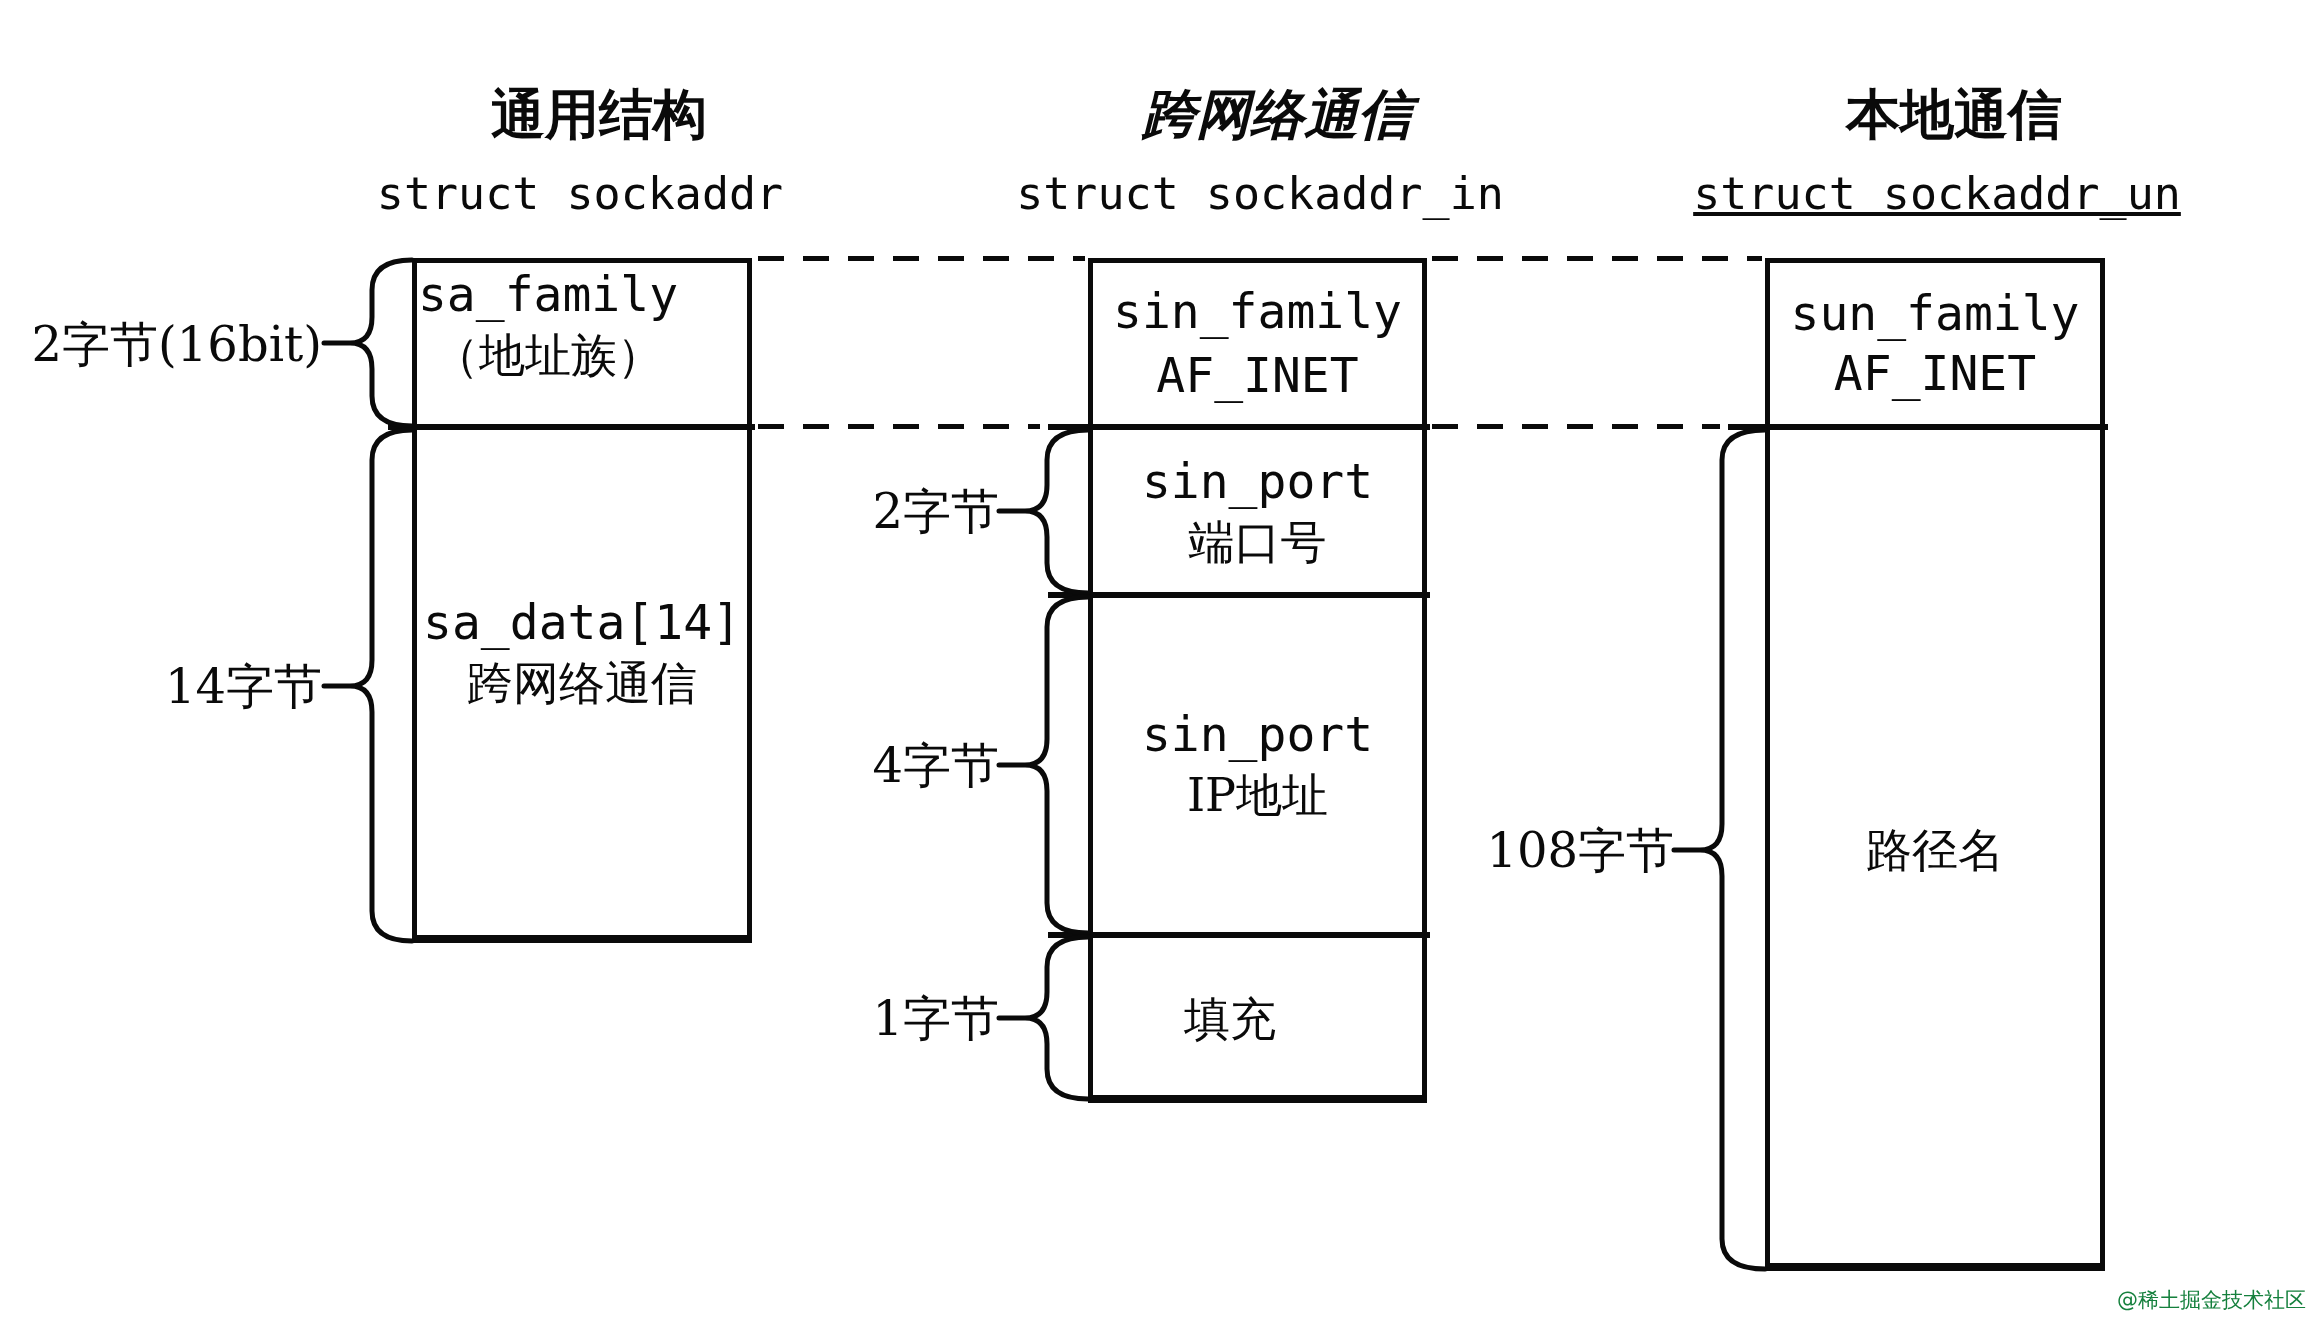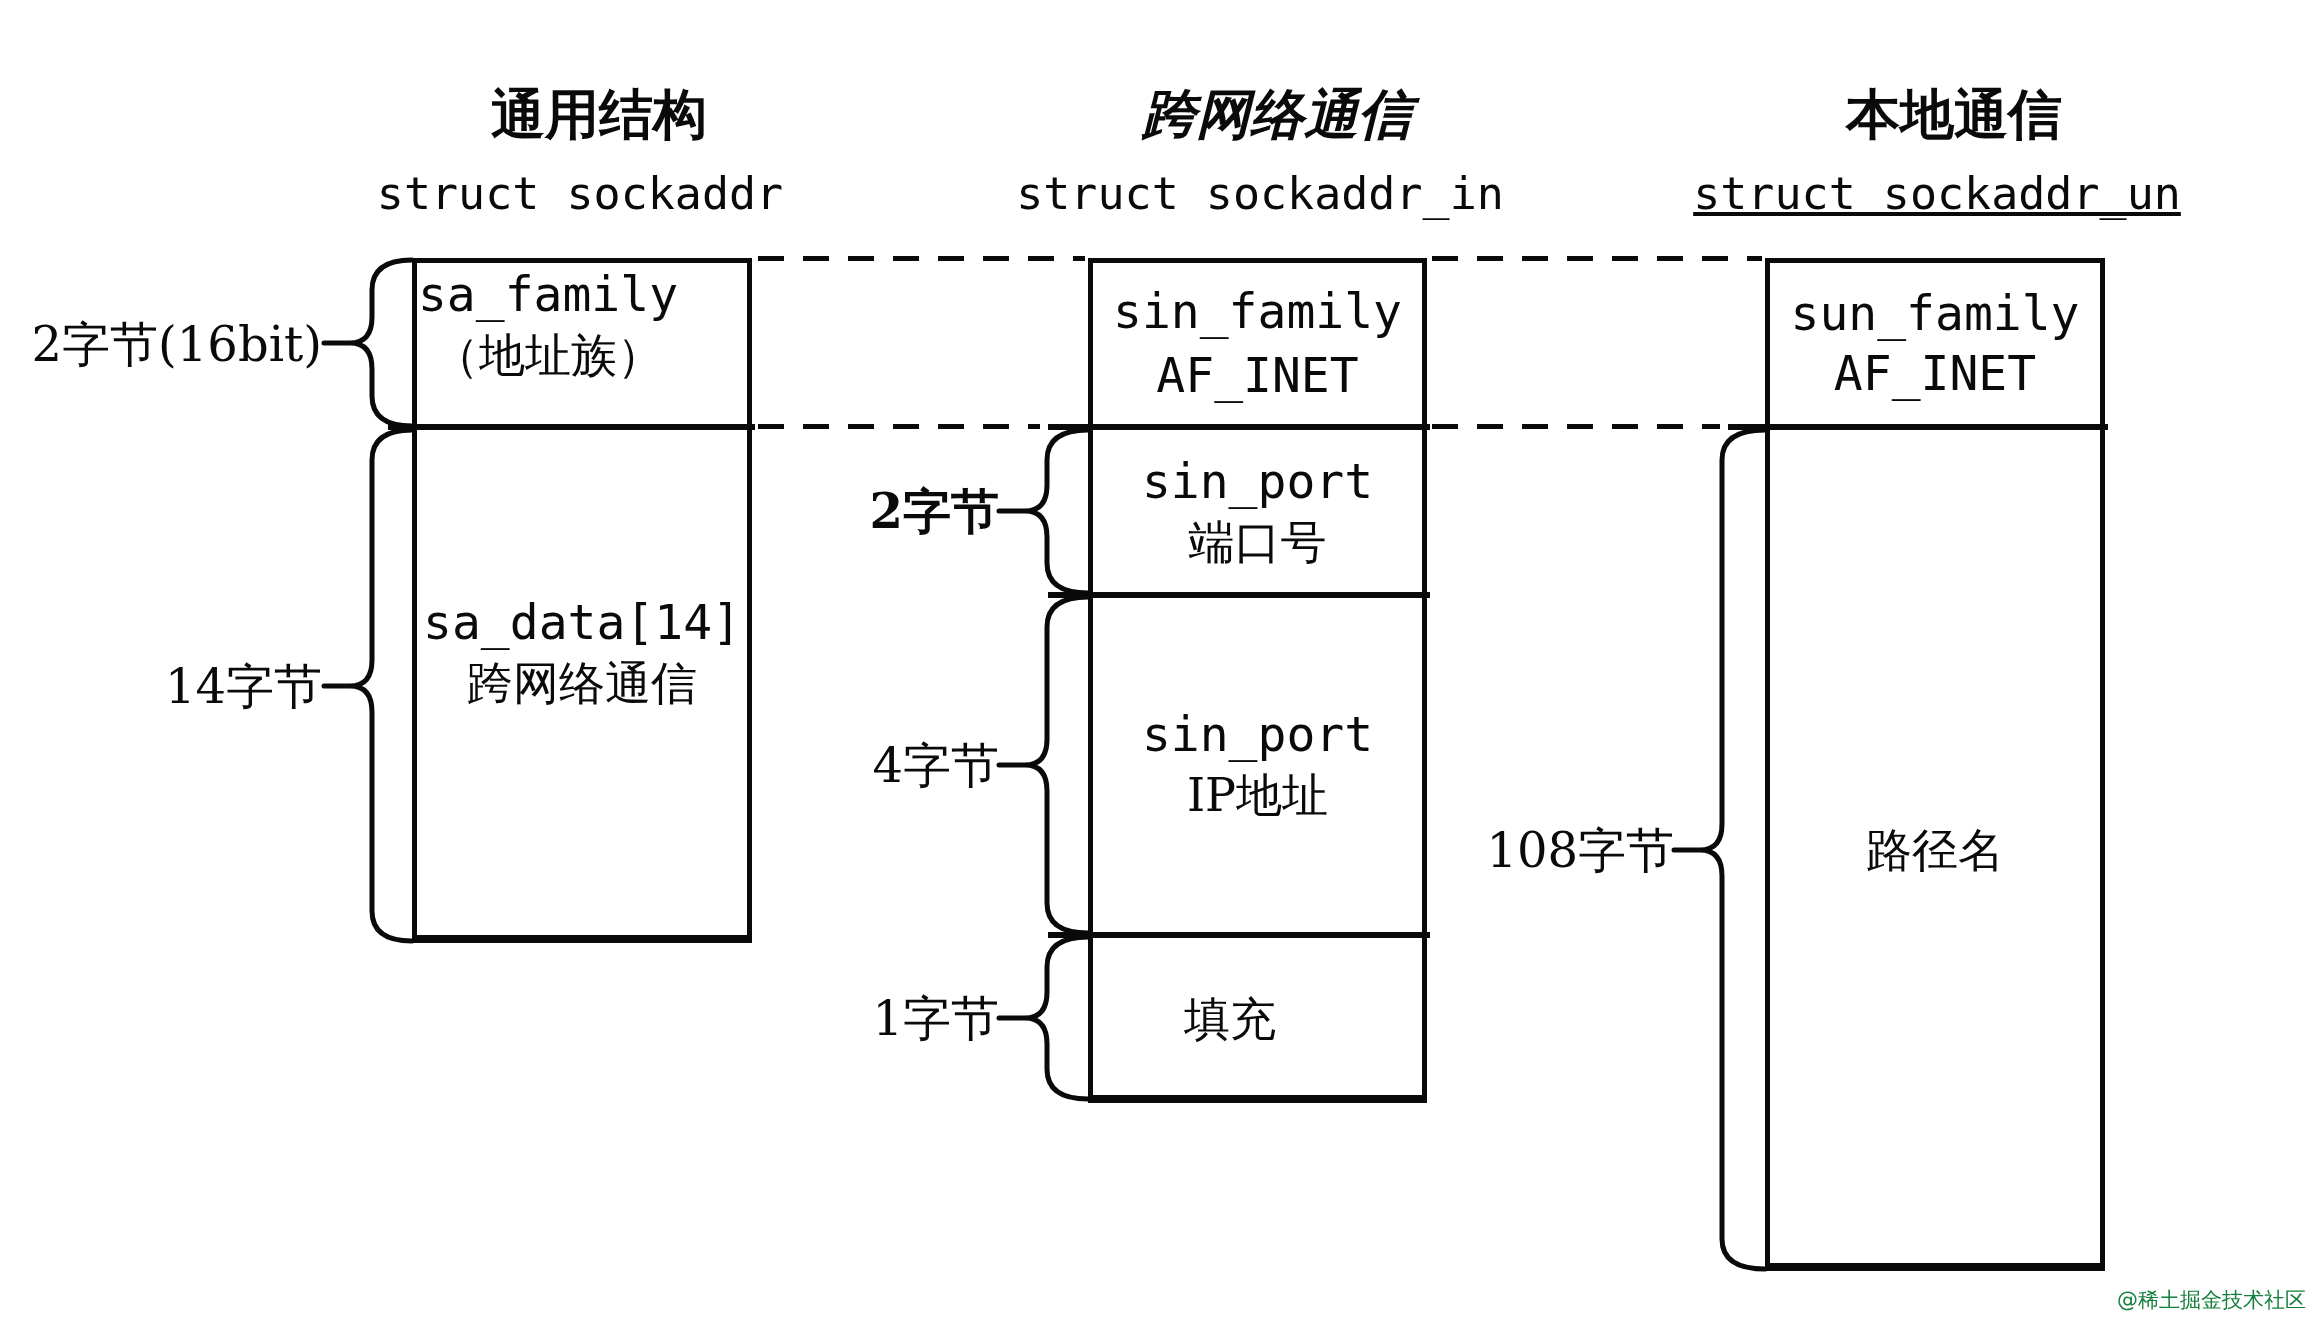--- a/index.html
+++ b/index.html
@@ -70,21 +70,21 @@
       <path d="M412 430 Q372 430 372 460 L372 660 Q372 686 350 686 Q372 686 372 712 L372 911 Q372 941 412 941 M324 686 L350 686"></path>
       <path d="M1088 430 Q1047 430 1047 460 L1047 485 Q1047 511 1025 511 Q1047 511 1047 537 L1047 563 Q1047 593 1088 593 M999 511 L1025 511"></path>
       <path d="M1088 597 Q1047 597 1047 627 L1047 739 Q1047 765 1025 765 Q1047 765 1047 791 L1047 903 Q1047 933 1088 933 M999 765 L1025 765"></path>
       <path d="M1088 937 Q1047 937 1047 967 L1047 992 Q1047 1018 1025 1018 Q1047 1018 1047 1044 L1047 1069 Q1047 1099 1088 1099 M999 1018 L1025 1018"></path>
       <path d="M1765 430 Q1722 430 1722 460 L1722 824 Q1722 850 1700 850 Q1722 850 1722 876 L1722 1239 Q1722 1269 1765 1269 M1674 850 L1700 850"></path>
     </g>
   </svg>
 
   <div class="abs sizelabel" style="left:0px; top:316px; width:322px;">2字节(16bit)</div>
   <div class="abs sizelabel" style="left:0px; top:658px; width:322px;">14字节</div>
-  <div class="abs sizelabel" style="left:700px; top:483px; width:299px;font-weight:bold;">2字节</div>
+  <div class="abs sizelabel" style="left:700px; top:483px; width:299px;">2字节</div>
   <div class="abs sizelabel" style="left:700px; top:737px; width:299px;">4字节</div>
   <div class="abs sizelabel" style="left:700px; top:990px; width:299px;">1字节</div>
   <div class="abs sizelabel" style="left:1300px; top:822px; width:374px;">108字节</div>
 
   <div class="abs cell" style="left:412px; top:240px; width:272px; height:170px;">
     <span class="mono">sa_family</span>
     <span class="cjk">（地址族）</span>
   </div>
   <div class="abs cell" style="left:412px; top:428px; width:340px; height:450px;">
     <span class="mono">sa_data[14]</span>

